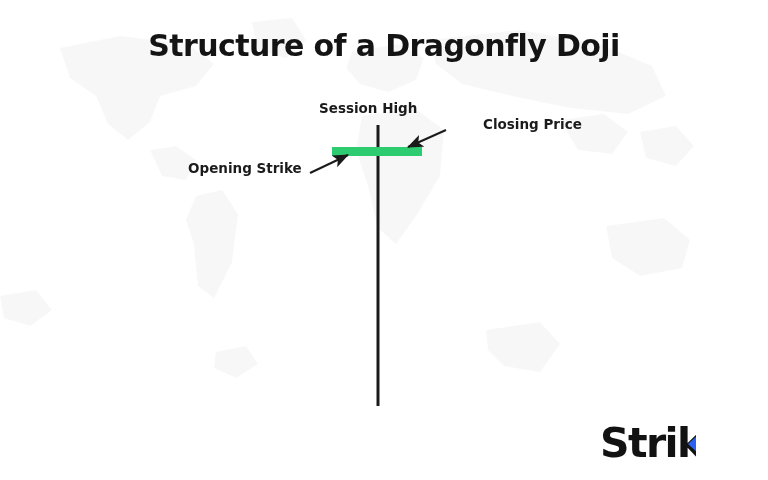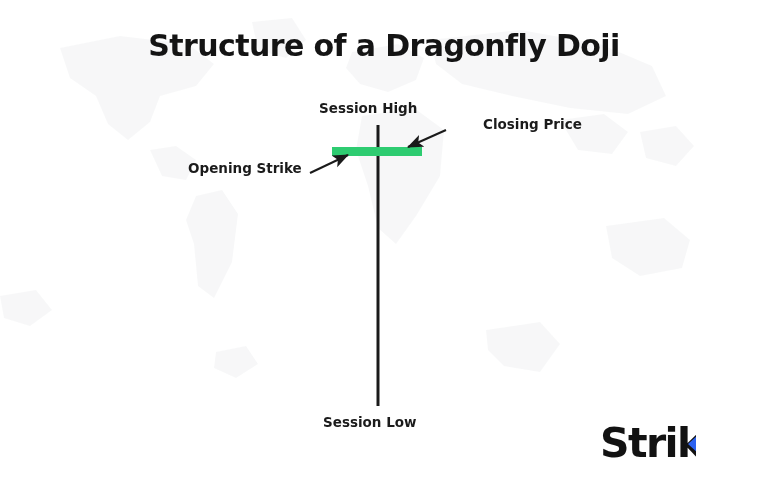--- a/index.html
+++ b/index.html
@@ -154,21 +154,20 @@
 
     <line x1="310" y1="173" x2="348" y2="155" stroke="#1a1a1a" stroke-width="2" marker-end="url(#arrowhead)"></line>
   </svg>
 
   <div class="lbl" id="lbl-session-high">Session High</div>
 
   <div class="lbl" id="lbl-closing-price">Closing Price</div>
 
   <div class="lbl" id="lbl-opening-price">Opening Strike</div>
 
-  <div class="lbl" id="lbl-session-low">Session Low</div>
 
   <div id="logo">
     <div id="logo-text">Strike</div>
     <svg id="logo-arrow" viewBox="0 0 62 40" xmlns="http://www.w3.org/2000/svg">
       <path d="M22 0 L22 12 L58 12 L58 28 L22 28 L22 40 L0 20 Z" fill="#2B61F0"></path>
     </svg>
   </div>
 
 </div>
 

